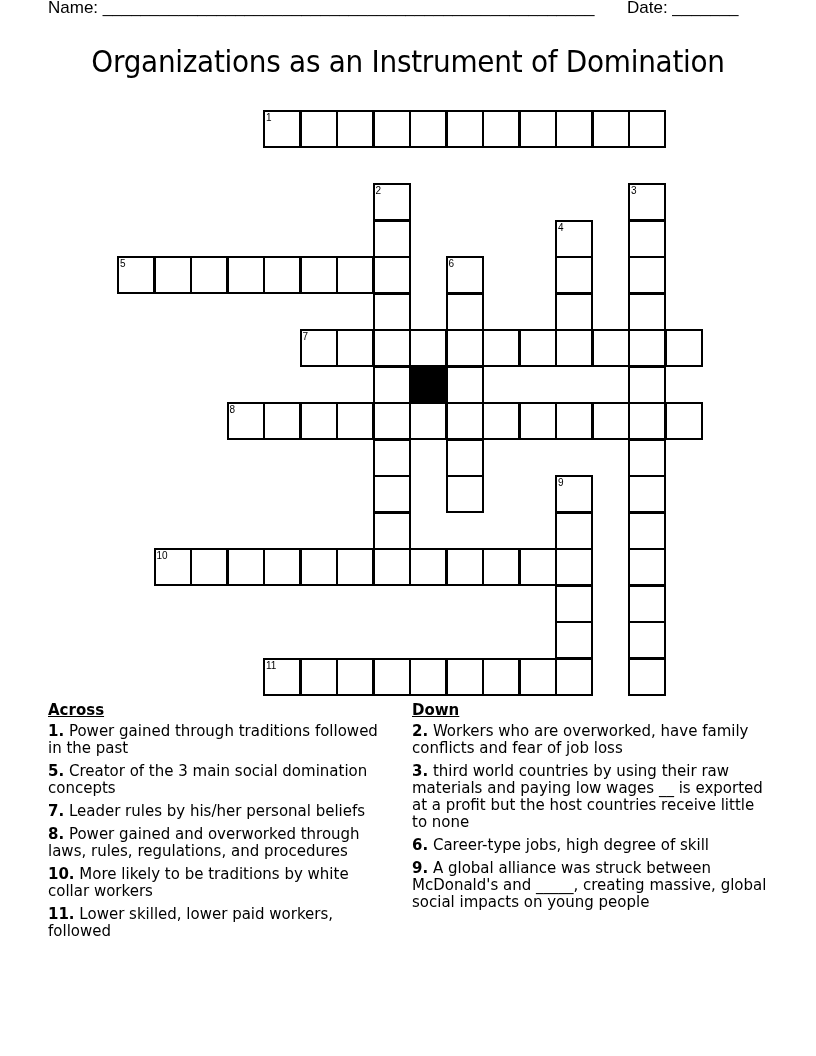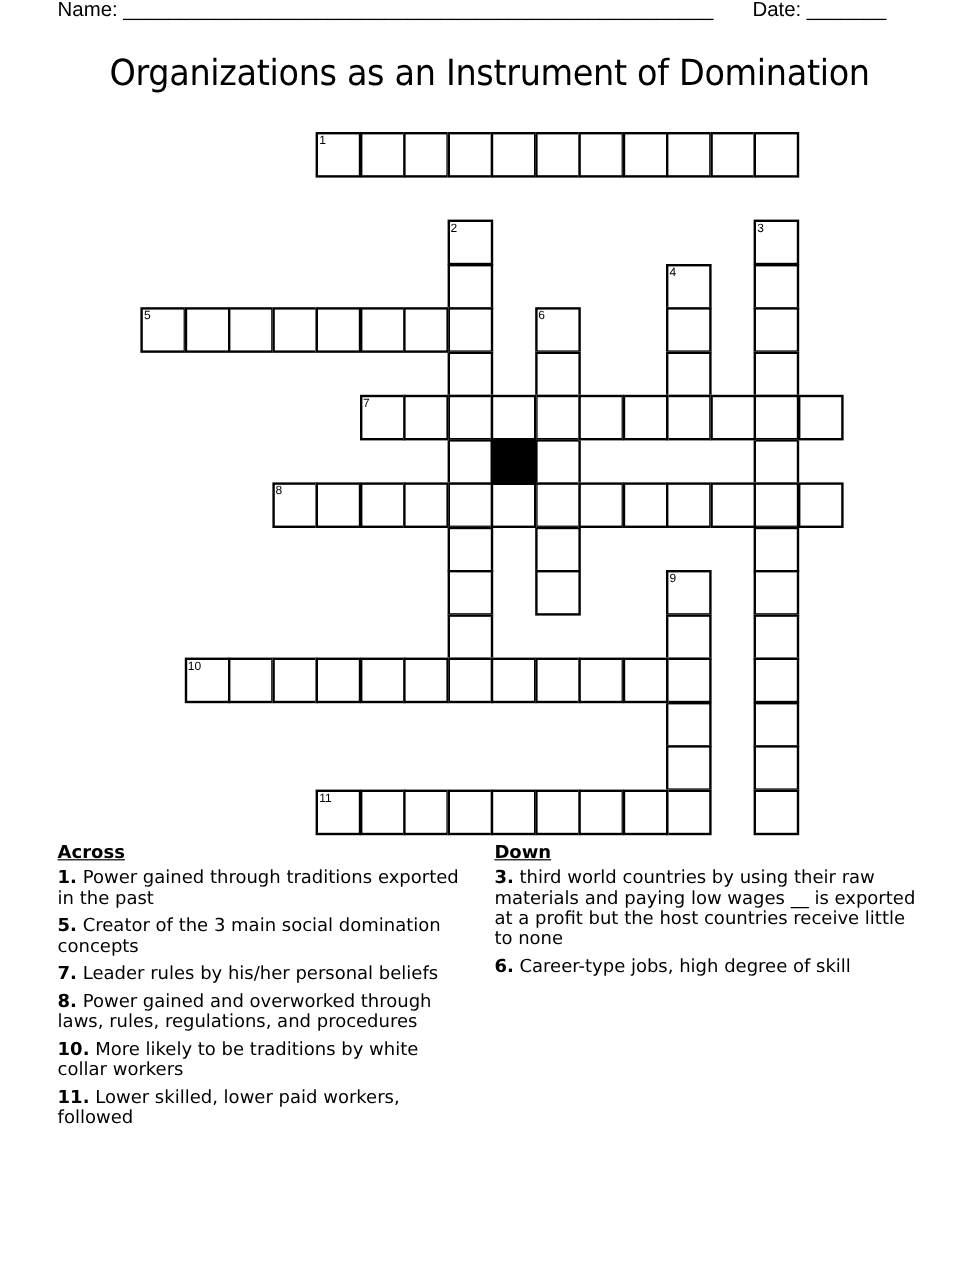--- a/index.html
+++ b/index.html
@@ -148,25 +148,27 @@
     <div class="cell" style="left: 372.5px; top: 657.5px;"></div>
     <div class="cell" style="left: 409px; top: 657.5px;"></div>
     <div class="cell" style="left: 445.5px; top: 657.5px;"></div>
     <div class="cell" style="left: 482px; top: 657.5px;"></div>
     <div class="cell" style="left: 518.5px; top: 657.5px;"></div>
     <div class="cell black" style="left: 409px; top: 365.5px;"></div>
   </div>
 
 <div id="across" class="clues">
   <h3>Across</h3>
-  <div class="clue"><span class="n">1.</span> <span>Power gained through traditions exported in the past</span></div>
+  <div class="clue"><span class="n">1.</span> <span>Power gained through traditions followed in the past</span></div>
   <div class="clue"><span class="n">5.</span> <span>Creator of the 3 main social domination concepts</span></div>
   <div class="clue"><span class="n">7.</span> <span>Leader rules by his/her personal beliefs</span></div>
   <div class="clue"><span class="n">8.</span> <span>Power gained and overworked through laws, rules, regulations, and procedures</span></div>
   <div class="clue"><span class="n">10.</span> <span>More likely to be traditions by white collar workers</span></div>
   <div class="clue"><span class="n">11.</span> <span>Lower skilled, lower paid workers, followed</span></div>
 </div>
 
 <div id="down" class="clues">
   <h3>Down</h3>
+  <div class="clue"><span class="n">2.</span> <span>Workers who are overworked, have family conflicts and fear of job loss</span></div>
   <div class="clue"><span class="n">3.</span> <span>third world countries by using their raw materials and paying low wages __ is exported at a profit but the host countries receive little to none</span></div>
   <div class="clue"><span class="n">6.</span> <span>Career-type jobs, high degree of skill</span></div>
+  <div class="clue"><span class="n">9.</span> <span>A global alliance was struck between McDonald's and _____, creating massive, global social impacts on young people</span></div>
 </div>
 
 </body></html>

